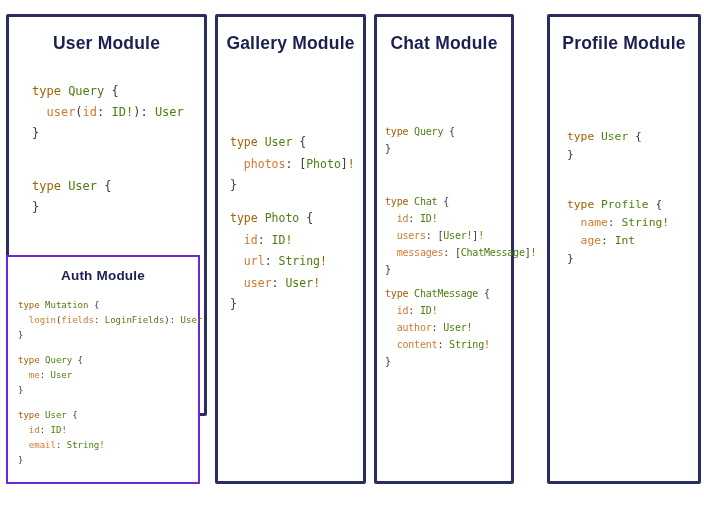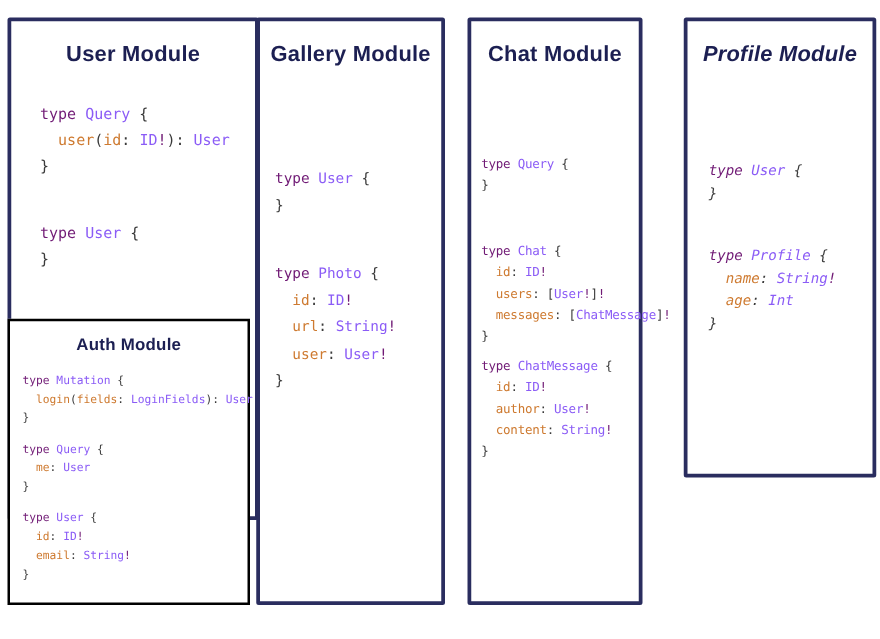--- a/index.html
+++ b/index.html
@@ -2,64 +2,64 @@
 <html><head>
 <meta charset="utf-8">
 <style>
   html,body{margin:0;padding:0;background:#ffffff;}
   #canvas{position:relative;width:704px;height:511px;background:#ffffff;overflow:hidden;
           font-family:"Liberation Sans",sans-serif;}
   .panel{position:absolute;background:#ffffff;border:3px solid #2a2d5f;border-radius:2px;box-sizing:border-box;}
   .panel-title{position:absolute;left:0;right:0;top:16px;text-align:center;
                font-weight:700;font-size:17.5px;color:#1c1f52;letter-spacing:.2px;}
   .code{position:absolute;font-family:"DejaVu Sans Mono",monospace;white-space:pre;text-align:left;}
-  .t-kw{color:#701a75;}
-  .t-ty{color:#8b5cf6;margin-top:10px;}
+  .t-kw{color:#a16207;}
+  .t-ty{color:#4d7c0f;margin-top:10px;}
   .t-fd{color:#ce7a30;}
   .t-pu{color:#3a3a3a;}
   
   .code-p1{font-size:12px;line-height:21px;}
   .code-p2{font-size:11.5px;line-height:21.5px;}
   .code-p3{font-size:10px;line-height:17px;letter-spacing:-0.2px;}
   .code-p4{font-size:11.3px;line-height:18px;}
   .code-auth{font-size:9px;line-height:15px;}
   #auth-box{position:absolute;left:6px;top:255px;width:194px;height:229px;background:#ffffff;
-            border:2px solid #000000;box-sizing:border-box;z-index:2;overflow:visible;}
+            border:2px solid #6d28d9;box-sizing:border-box;z-index:2;overflow:visible;}
   #auth-box .panel-title{top:11px;font-size:13.5px;}
 </style>
 </head>
 <body>
 
 <div id="canvas">
 
   <div class="panel" style="left:6px;top:14px;width:201px;height:402px;">
     <div class="panel-title">User Module</div>
     <div class="code code-p1" style="left:23px;top:64px;"><div><span class="t-kw">type </span><span class="t-ty">Query </span><span class="t-pu">{</span></div><div><span class="t-pu">  </span><span class="t-fd">user</span><span class="t-pu">(</span><span class="t-fd">id</span><span class="t-pu">: </span><span class="t-ty">ID</span><span class="t-kw">!</span><span class="t-pu">): </span><span class="t-ty">User</span></div><div><span class="t-pu">}</span></div></div>
     <div class="code code-p1" style="left:23px;top:159px;"><div><span class="t-kw">type </span><span class="t-ty">User </span><span class="t-pu">{</span></div><div><span class="t-pu">}</span></div></div>
   </div>
 
   <div id="auth-box">
     <div class="panel-title">Auth Module</div>
     <div class="code code-auth" style="left:10px;top:41px;"><div><span class="t-kw">type </span><span class="t-ty">Mutation </span><span class="t-pu">{</span></div><div><span class="t-pu">  </span><span class="t-fd">login</span><span class="t-pu">(</span><span class="t-fd">fields</span><span class="t-pu">: </span><span class="t-ty">LoginFields</span><span class="t-pu">): </span><span class="t-ty">User</span></div><div><span class="t-pu">}</span></div></div>
     <div class="code code-auth" style="left:10px;top:96px;"><div><span class="t-kw">type </span><span class="t-ty">Query </span><span class="t-pu">{</span></div><div><span class="t-pu">  </span><span class="t-fd">me</span><span class="t-pu">: </span><span class="t-ty">User</span></div><div><span class="t-pu">}</span></div></div>
     <div class="code code-auth" style="left:10px;top:151px;"><div><span class="t-kw">type </span><span class="t-ty">User </span><span class="t-pu">{</span></div><div><span class="t-pu">  </span><span class="t-fd">id</span><span class="t-pu">: </span><span class="t-ty">ID</span><span class="t-kw">!</span></div><div><span class="t-pu">  </span><span class="t-fd">email</span><span class="t-pu">: </span><span class="t-ty">String</span><span class="t-kw">!</span></div><div><span class="t-pu">}</span></div></div>
   </div>
 
-  <div class="panel" style="left:205px;top:14px;width:151px;height:470px;padding-left:44px;">
+  <div class="panel" style="left:215px;top:14px;width:151px;height:470px;padding-left:44px;">
     <div class="panel-title">Gallery Module</div>
-    <div class="code code-p2" style="left:12px;top:115px;"><div><span class="t-kw">type </span><span class="t-ty">User </span><span class="t-pu">{</span></div><div><span class="t-pu">}</span></div></div>
+    <div class="code code-p2" style="left:12px;top:115px;"><div><span class="t-kw">type </span><span class="t-ty">User </span><span class="t-pu">{</span></div><div><span class="t-pu">  </span><span class="t-fd">photos</span><span class="t-pu">: [</span><span class="t-ty">Photo</span><span class="t-pu">]</span><span class="t-kw">!</span></div><div><span class="t-pu">}</span></div></div>
     <div class="code code-p2" style="left:12px;top:191px;"><div><span class="t-kw">type </span><span class="t-ty">Photo </span><span class="t-pu">{</span></div><div><span class="t-pu">  </span><span class="t-fd">id</span><span class="t-pu">: </span><span class="t-ty">ID</span><span class="t-kw">!</span></div><div><span class="t-pu">  </span><span class="t-fd">url</span><span class="t-pu">: </span><span class="t-ty">String</span><span class="t-kw">!</span></div><div><span class="t-pu">  </span><span class="t-fd">user</span><span class="t-pu">: </span><span class="t-ty">User</span><span class="t-kw">!</span></div><div><span class="t-pu">}</span></div></div>
   </div>
 
   <div class="panel" style="left:374px;top:14px;width:140px;height:470px;">
     <div class="panel-title">Chat Module</div>
     <div class="code code-p3" style="left:8px;top:106px;"><div><span class="t-kw">type </span><span class="t-ty">Query </span><span class="t-pu">{</span></div><div><span class="t-pu">}</span></div></div>
     <div class="code code-p3" style="left:8px;top:176px;"><div><span class="t-kw">type </span><span class="t-ty">Chat </span><span class="t-pu">{</span></div><div><span class="t-pu">  </span><span class="t-fd">id</span><span class="t-pu">: </span><span class="t-ty">ID</span><span class="t-kw">!</span></div><div><span class="t-pu">  </span><span class="t-fd">users</span><span class="t-pu">: [</span><span class="t-ty">User</span><span class="t-kw">!</span><span class="t-pu">]</span><span class="t-kw">!</span></div><div><span class="t-pu">  </span><span class="t-fd">messages</span><span class="t-pu">: [</span><span class="t-ty">ChatMessage</span><span class="t-pu">]</span><span class="t-kw">!</span></div><div><span class="t-pu">}</span></div></div>
     <div class="code code-p3" style="left:8px;top:268px;"><div><span class="t-kw">type </span><span class="t-ty">ChatMessage </span><span class="t-pu">{</span></div><div><span class="t-pu">  </span><span class="t-fd">id</span><span class="t-pu">: </span><span class="t-ty">ID</span><span class="t-kw">!</span></div><div><span class="t-pu">  </span><span class="t-fd">author</span><span class="t-pu">: </span><span class="t-ty">User</span><span class="t-kw">!</span></div><div><span class="t-pu">  </span><span class="t-fd">content</span><span class="t-pu">: </span><span class="t-ty">String</span><span class="t-kw">!</span></div><div><span class="t-pu">}</span></div></div>
   </div>
 
-  <div class="panel" style="left:547px;top:14px;width:154px;height:368px;font-style:italic;">
+  <div class="panel" style="left:547px;top:14px;width:154px;height:470px;">
     <div class="panel-title">Profile Module</div>
     <div class="code code-p4" style="left:17px;top:111px;"><div><span class="t-kw">type </span><span class="t-ty">User </span><span class="t-pu">{</span></div><div><span class="t-pu">}</span></div></div>
     <div class="code code-p4" style="left:17px;top:179px;"><div><span class="t-kw">type </span><span class="t-ty">Profile </span><span class="t-pu">{</span></div><div><span class="t-pu">  </span><span class="t-fd">name</span><span class="t-pu">: </span><span class="t-ty">String</span><span class="t-kw">!</span></div><div><span class="t-pu">  </span><span class="t-fd">age</span><span class="t-pu">: </span><span class="t-ty">Int</span></div><div><span class="t-pu">}</span></div></div>
   </div>
 
 </div>
 
 </body></html>

